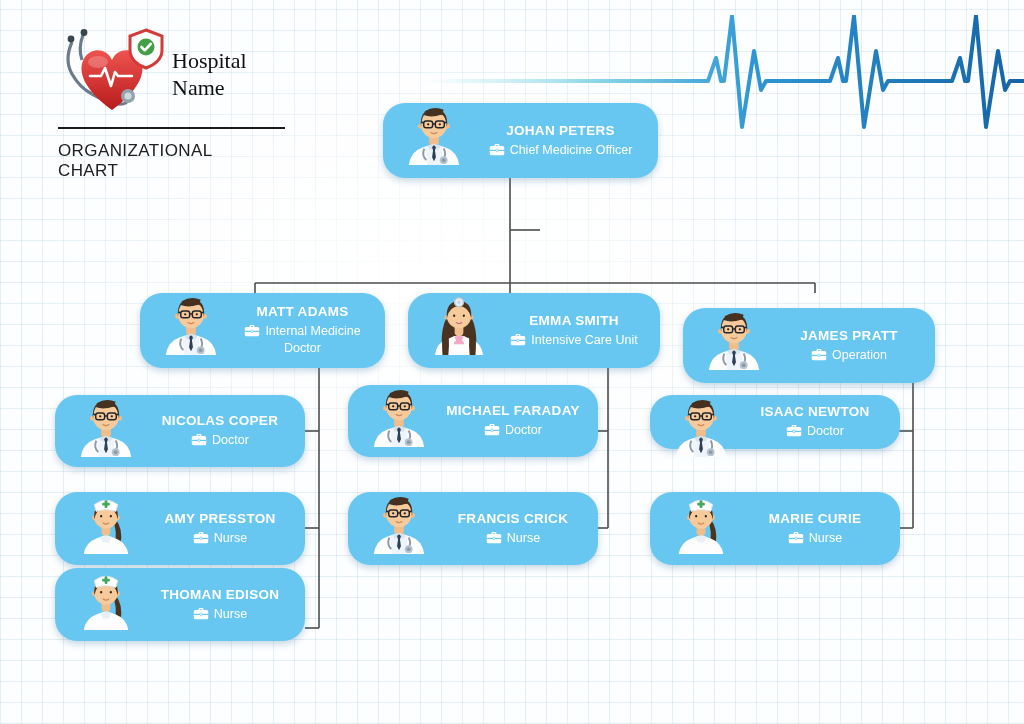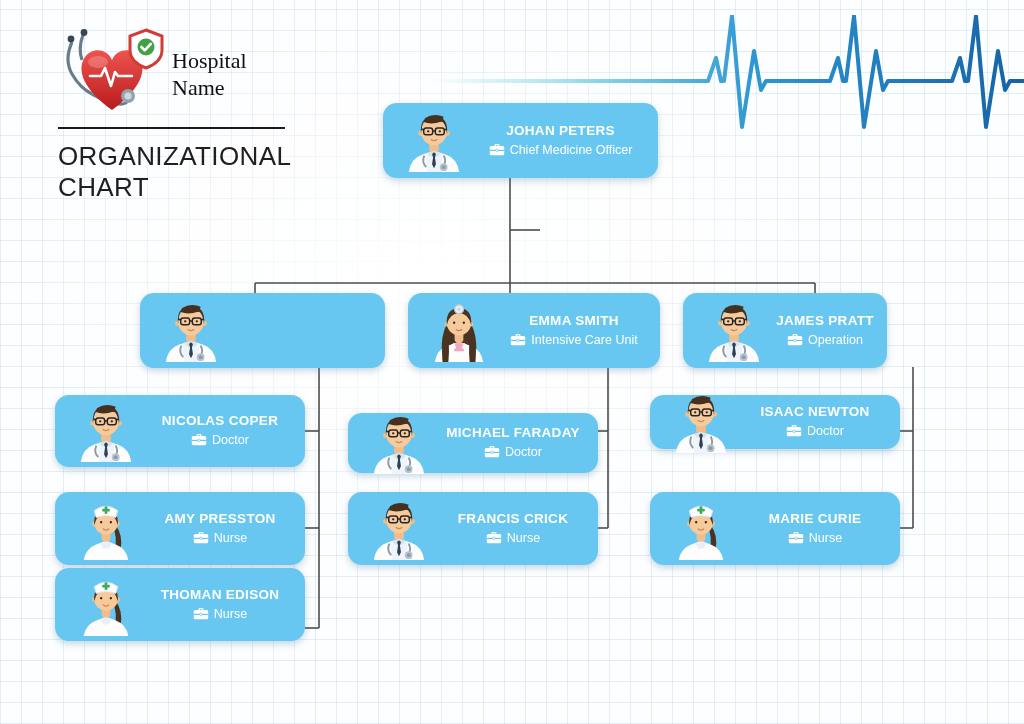--- a/index.html
+++ b/index.html
@@ -14,31 +14,31 @@
   }
   
   .logo-svg{position:absolute;left:56px;top:26px;width:116px;height:100px;}
   .brand-name{
     position:absolute;left:172px;top:48px;
     font-family:"Liberation Serif",serif;font-size:22px;line-height:1.22;color:#101010;
   }
   .brand-divider{position:absolute;left:58px;top:127px;width:227px;height:2px;background:#1b1b1b;}
   .page-heading{
     position:absolute;left:58px;top:141px;
-    font-size:26px;letter-spacing:.4px;line-height:1.2;color:#202020;
+    font-size:17px;letter-spacing:.4px;line-height:1.2;color:#202020;
   }
   
   .ekg-svg{position:absolute;left:420px;top:15px;width:604px;height:125px;}
   
   .connector-svg{position:absolute;left:0;top:0;width:1024px;height:724px;}
   .connector-svg path{stroke:#4d4d4d;stroke-width:1.6;fill:none;}
   
   .card{
-    position:absolute;display:flex;align-items:center;
-    background:var(--card,#67c7f0);border-radius:14px;
+    position:absolute;display:flex;align-items:flex-start;
+    background:var(--card,#67c7f0);border-radius:22px;
     box-shadow:0 3px 7px rgba(90,140,175,.35);
   }
   .card .avatar{flex:0 0 auto;display:block;width:82px;height:62px;margin-left:10px;}
   .card .info{
     flex:1;align-self:center;text-align:center;
     padding:6px 12px 6px 0;color:#fff;
   }
   .card .name{font-size:13.5px;font-weight:bold;letter-spacing:.3px;margin-bottom:4px;}
   .card .title{font-size:12.5px;line-height:1.35;}
   .card .case{width:16px;height:13px;vertical-align:-2px;margin-right:5px;}
@@ -203,35 +203,41 @@
             <use href="#ic-case"></use>
           </svg><span>Chief Medicine Officer</span></div>
     </div>
   </div>
 
 
   <div class="card" style="left:140px;top:293px;width:245px;height:75px">
     <svg class="avatar" viewBox="0 0 80 64">
         <use href="#av-male"></use>
       </svg>
+    <div class="info">
+      <div class="name">MATT ADAMS</div>
+      <div class="title"><svg class="case" viewBox="0 0 20 16">
+            <use href="#ic-case"></use>
+          </svg><span>Internal Medicine Doctor</span></div>
+    </div>
   </div>
 
   <div class="card" style="left:408px;top:293px;width:252px;height:75px">
     <svg class="avatar" viewBox="0 0 80 64">
         <use href="#av-female"></use>
       </svg>
     <div class="info">
       <div class="name">EMMA SMITH</div>
       <div class="title"><svg class="case" viewBox="0 0 20 16">
             <use href="#ic-case"></use>
           </svg><span>Intensive Care Unit</span></div>
     </div>
   </div>
 
-  <div class="card" style="left:683px;top:293px;width:204px;height:75px">
+  <div class="card" style="left:683px;top:308px;width:252px;height:75px">
     <svg class="avatar" viewBox="0 0 80 64">
         <use href="#av-male"></use>
       </svg>
     <div class="info">
       <div class="name">JAMES PRATT</div>
       <div class="title"><svg class="case" viewBox="0 0 20 16">
             <use href="#ic-case"></use>
           </svg><span>Operation</span></div>
     </div>
   </div>
@@ -241,21 +247,21 @@
         <use href="#av-male"></use>
       </svg>
     <div class="info">
       <div class="name">NICOLAS COPER</div>
       <div class="title"><svg class="case" viewBox="0 0 20 16">
             <use href="#ic-case"></use>
           </svg><span>Doctor</span></div>
     </div>
   </div>
 
-  <div class="card" style="left:348px;top:413px;width:250px;height:60px">
+  <div class="card" style="left:348px;top:385px;width:250px;height:72px">
     <svg class="avatar" viewBox="0 0 80 64">
         <use href="#av-male"></use>
       </svg>
     <div class="info">
       <div class="name">MICHAEL FARADAY</div>
       <div class="title"><svg class="case" viewBox="0 0 20 16">
             <use href="#ic-case"></use>
           </svg><span>Doctor</span></div>
     </div>
   </div>

